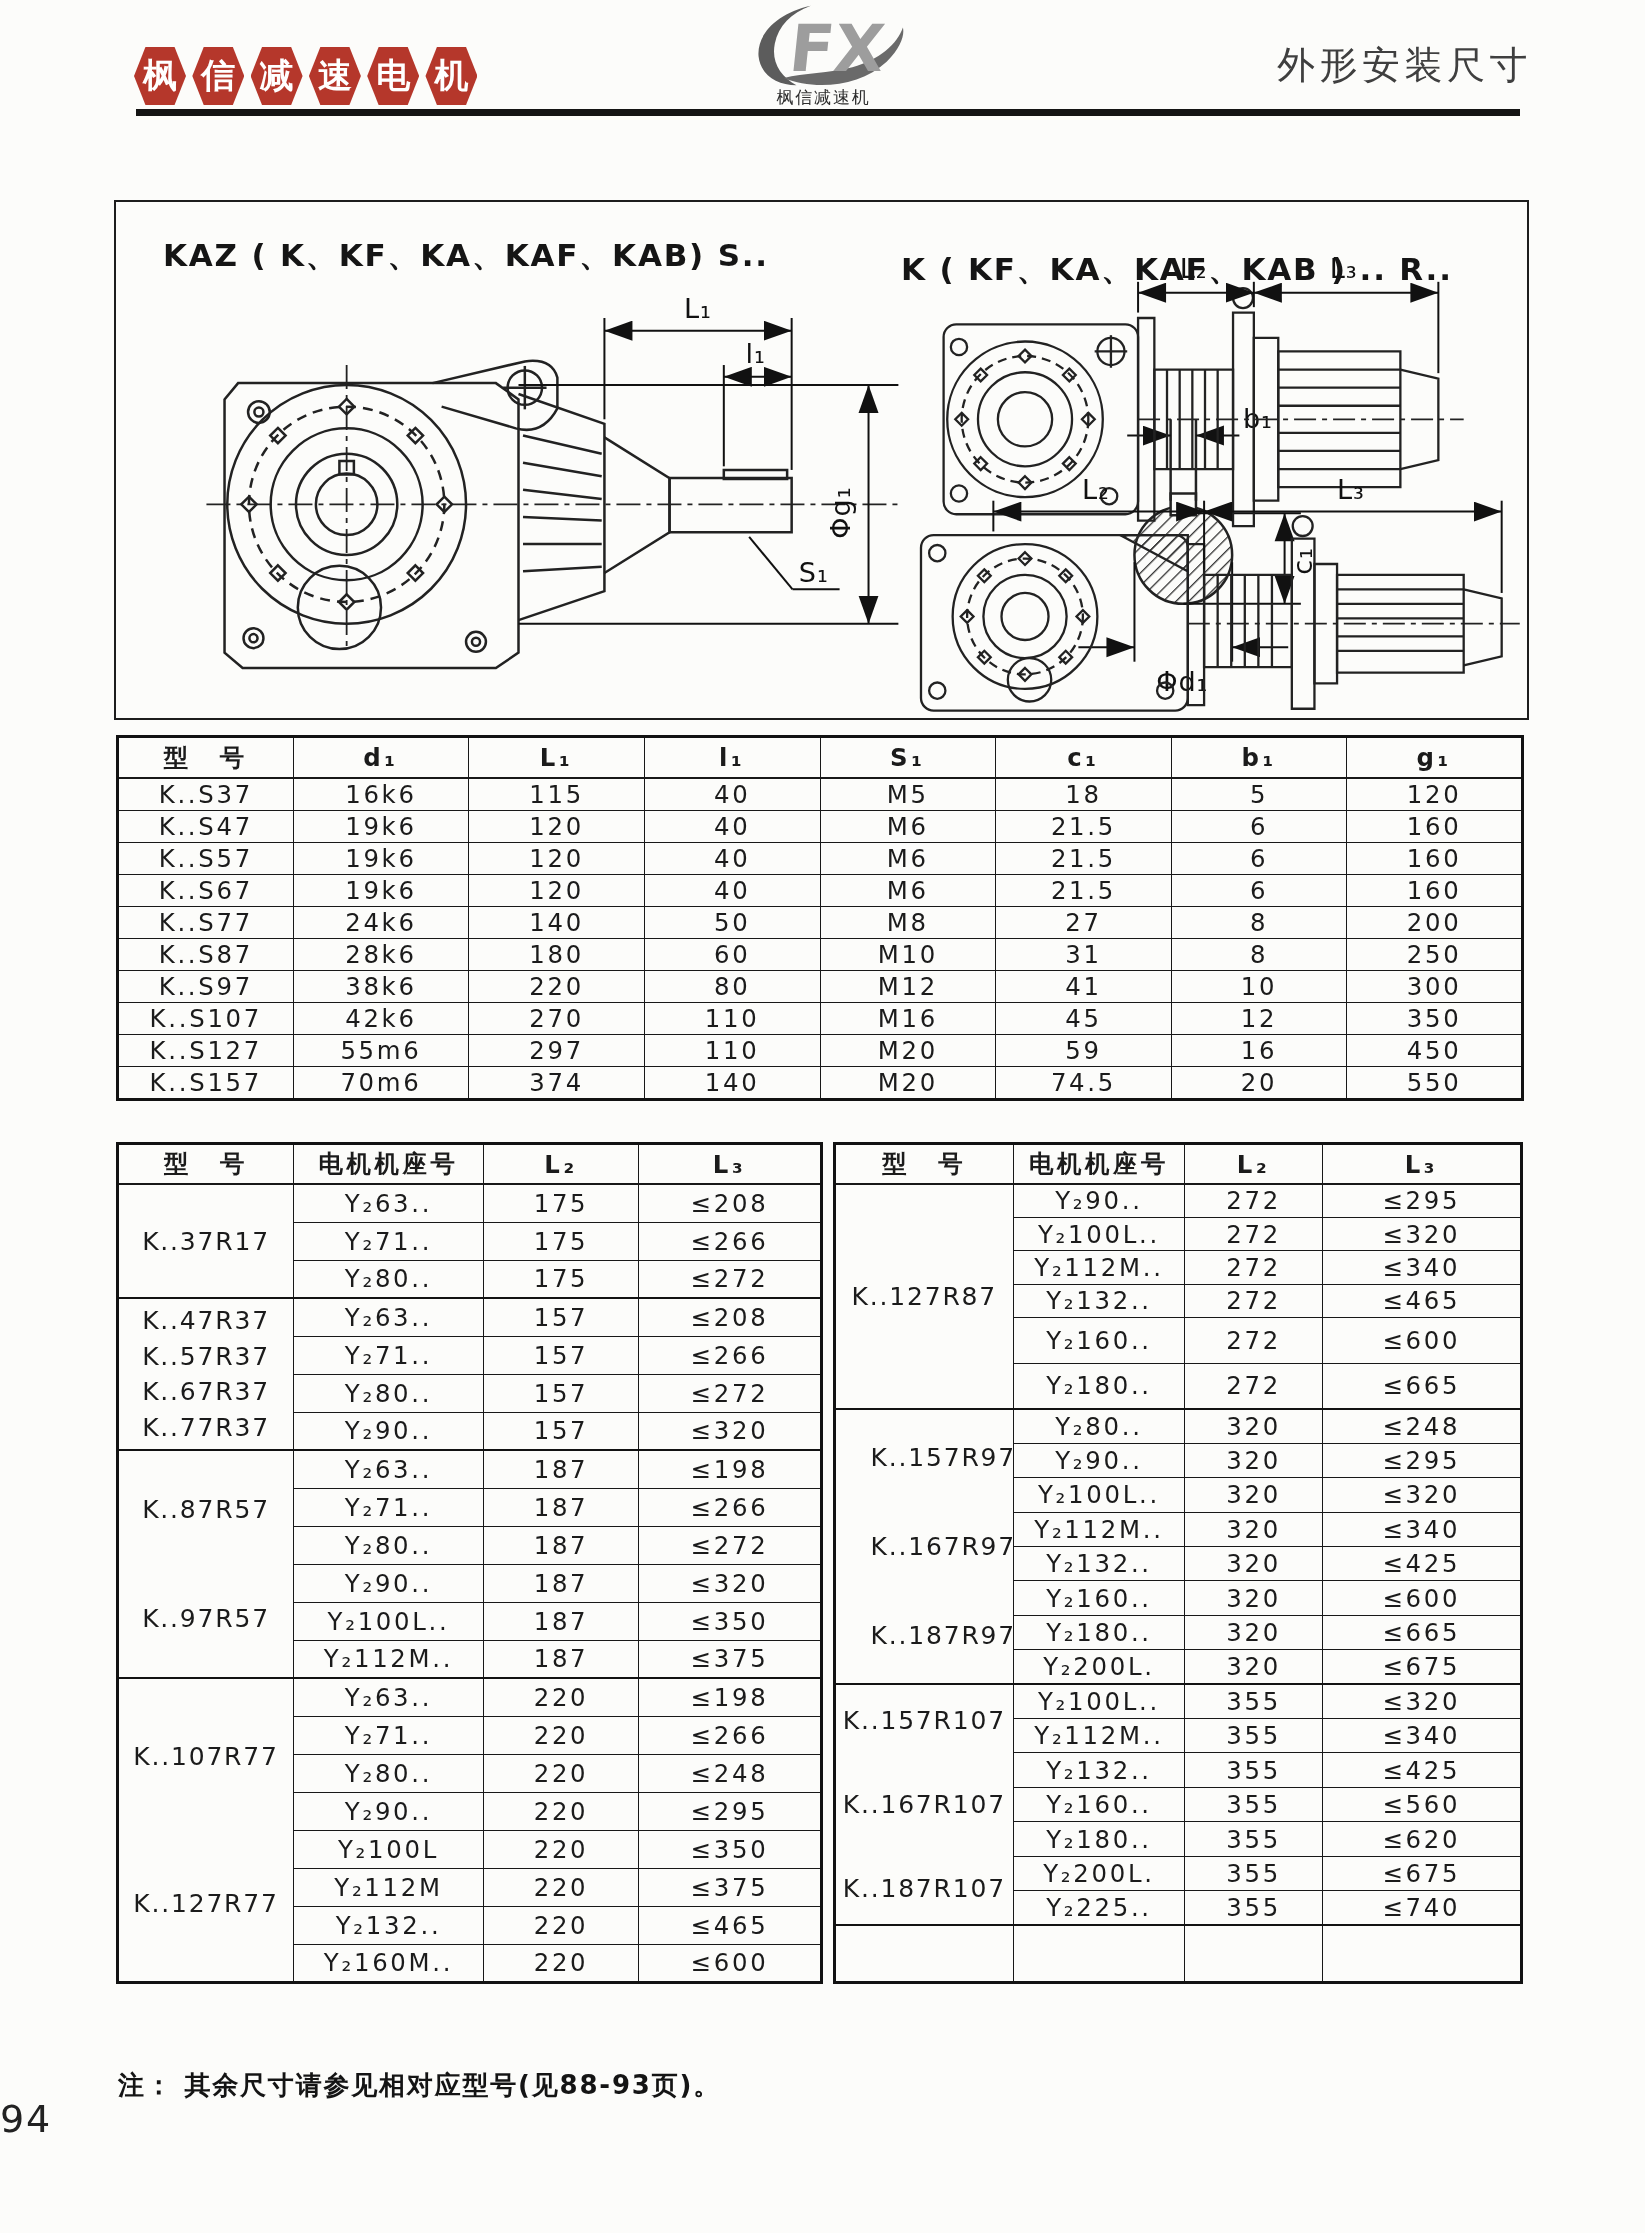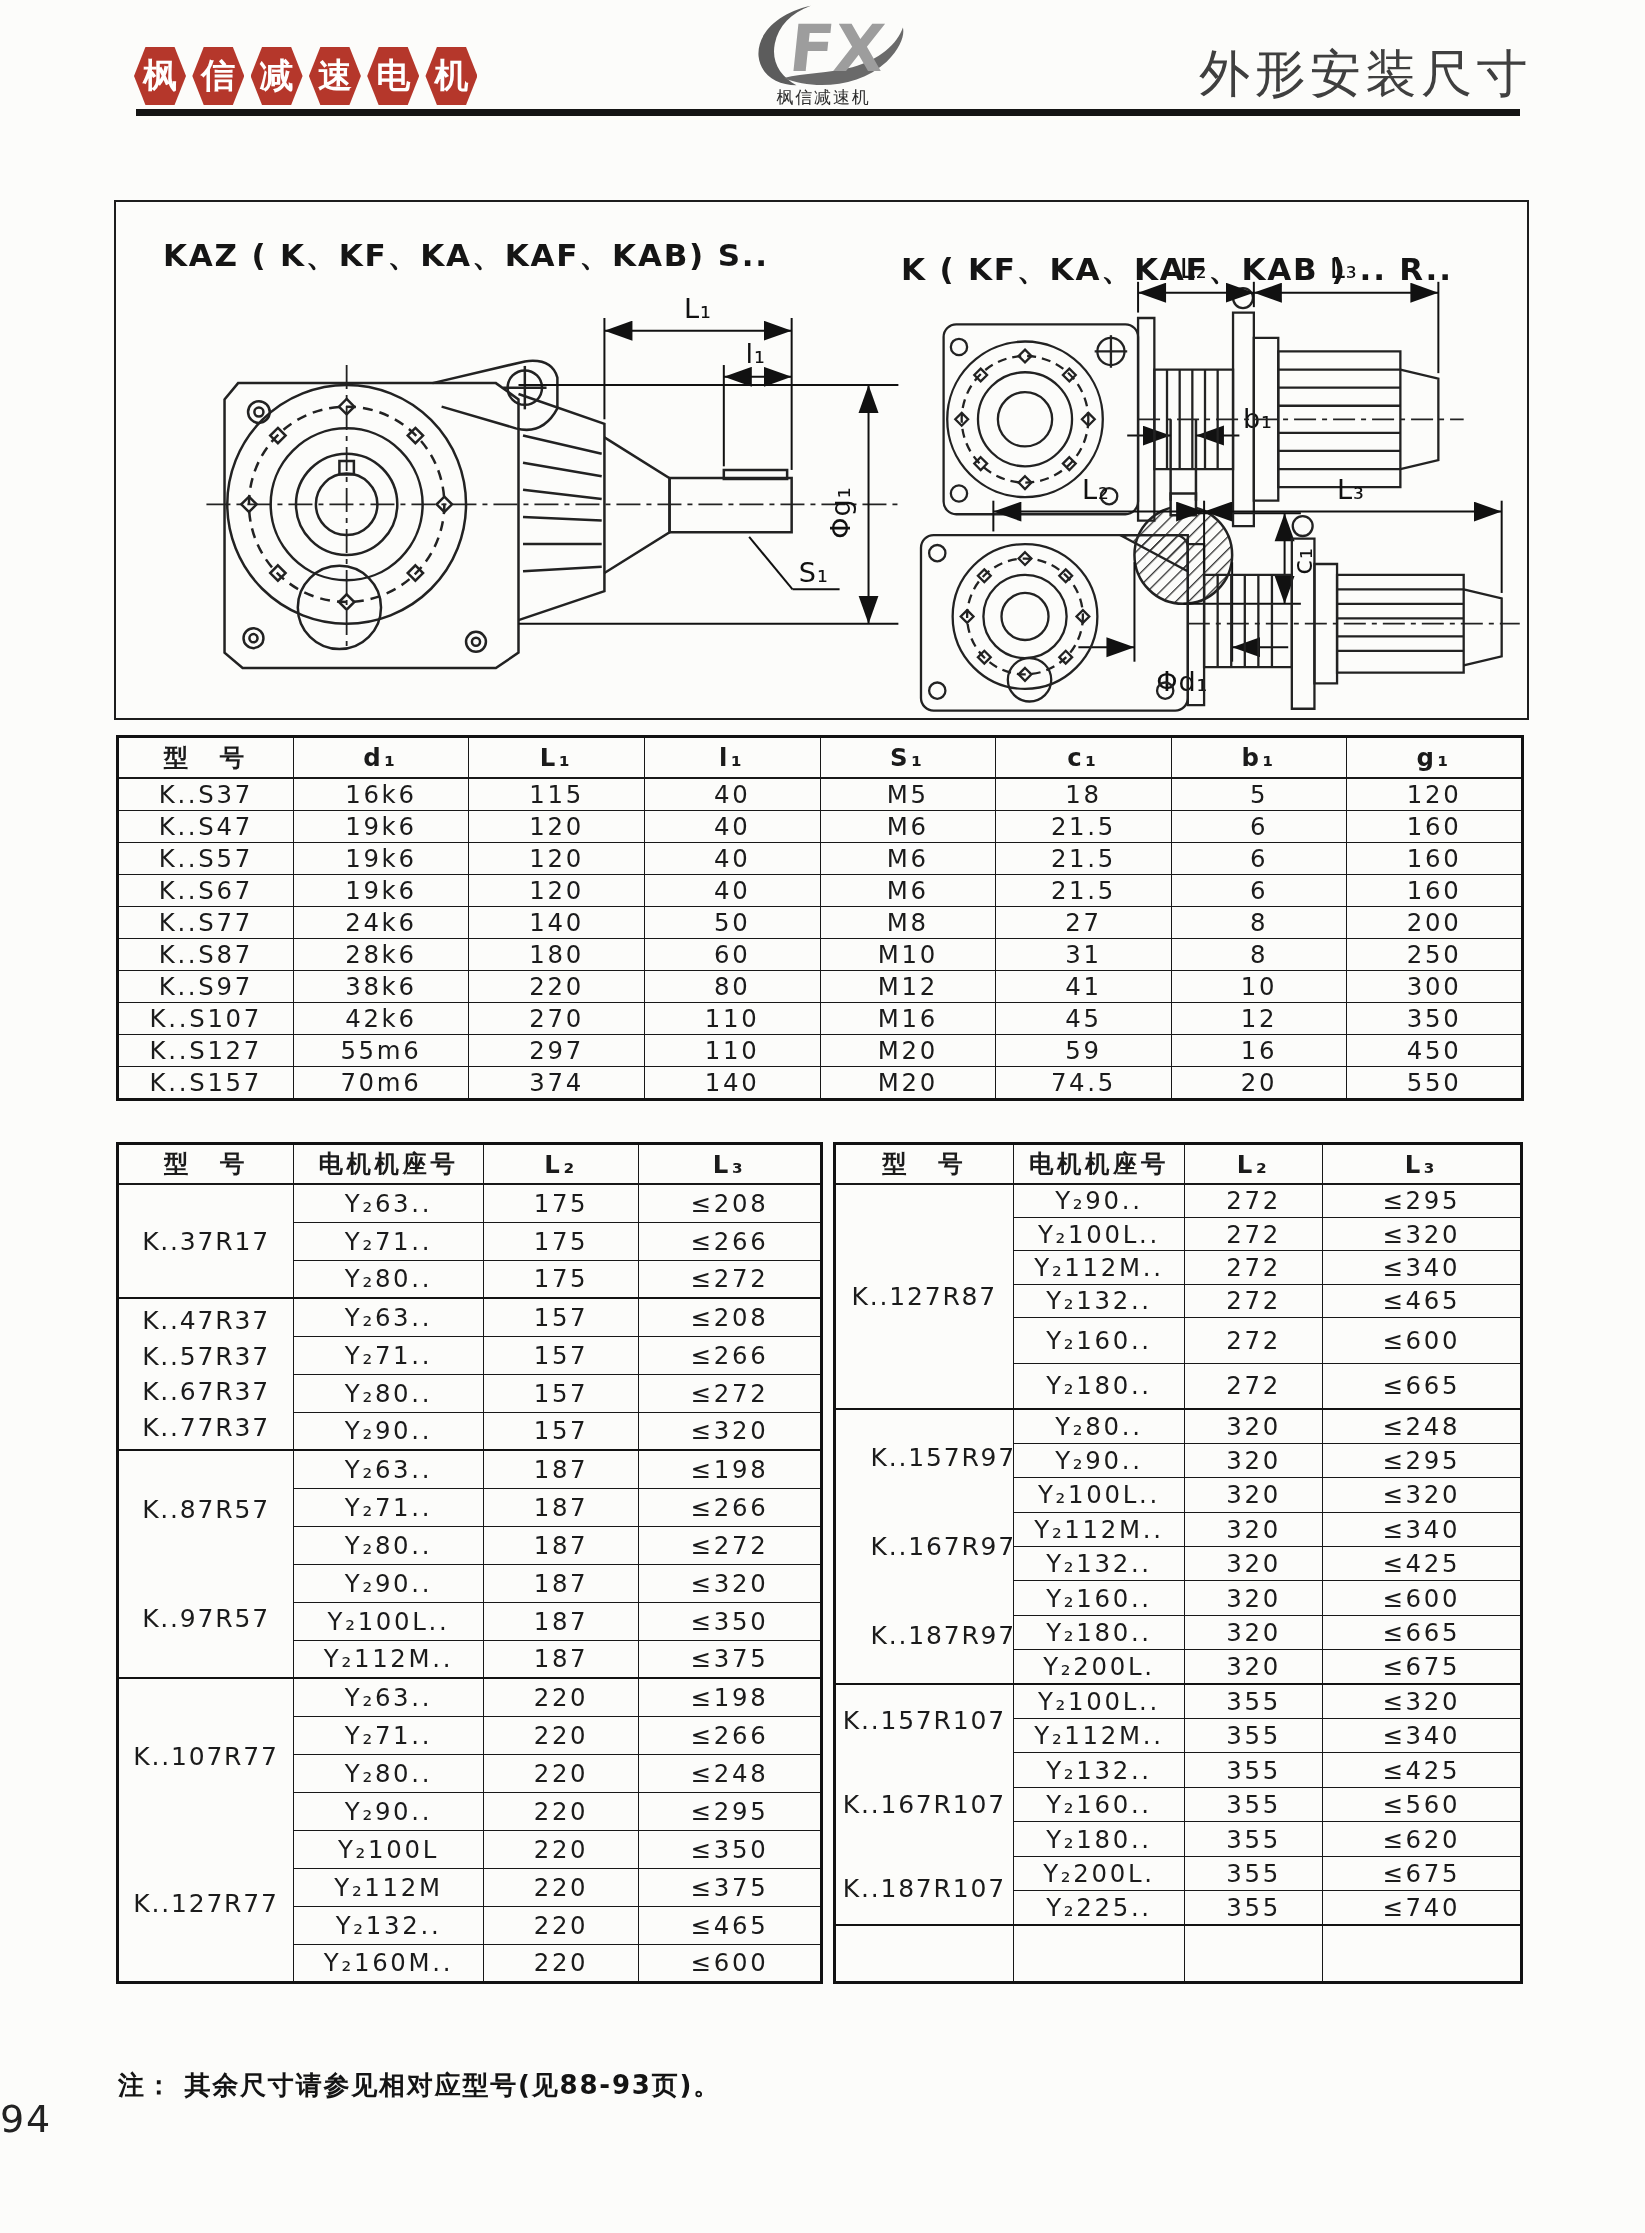--- a/index.html
+++ b/index.html
@@ -6,21 +6,21 @@
   .page{position:relative;width:1645px;height:2233px;background:#fcfcfa;
         font-family:"DejaVu Sans","Liberation Sans",sans-serif;color:#1b1b1b;overflow:hidden;}
 
   
   .badges{position:absolute;left:134px;top:47px;display:flex;gap:6.3px;}
   .badge{width:52px;height:58px;background:#b5372b;color:#fff;font-size:34px;font-weight:bold;
          display:flex;align-items:center;justify-content:center;
          clip-path:polygon(22% 0,78% 0,100% 50%,78% 100%,22% 100%,0 50%);}
   .logo{position:absolute;left:724px;top:3.6px;width:199px;text-align:center;}
   .logo-sub{margin-top:-3.6px;font-size:17px;color:#2e2e2e;letter-spacing:1.8px;}
-  .page-title{position:absolute;right:113px;top:40px;font-size:51px;color:#3f3f3f;letter-spacing:4.5px;text-align:center;}
+  .page-title{position:absolute;right:113px;top:40px;font-size:38px;color:#3f3f3f;letter-spacing:4.5px;text-align:center;}
   .header-rule{position:absolute;left:136px;top:109px;width:1384px;height:7.2px;background:#141414;}
 
   
   .diagram-panel{position:absolute;left:114px;top:200px;width:1411px;height:516px;border:2.7px solid #1d1d1d;}
   .dg-title{position:absolute;font-size:31px;font-weight:bold;letter-spacing:1.8px;color:#151515;white-space:nowrap;}
   .dg-title-left{left:47px;top:33px;}
   .dg-title-right{left:785px;top:47px;}
   .dg-svg{position:absolute;left:0;top:0;width:1411px;height:516px;}
   .dg-svg *{vector-effect:non-scaling-stroke;}
   .dim-label{font-size:30px;fill:#111;letter-spacing:1px;}

